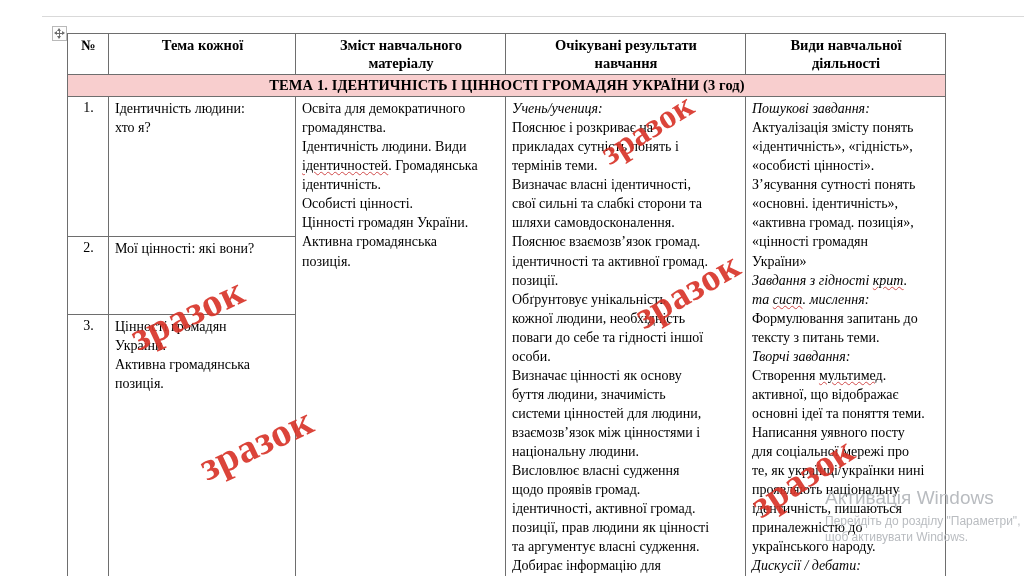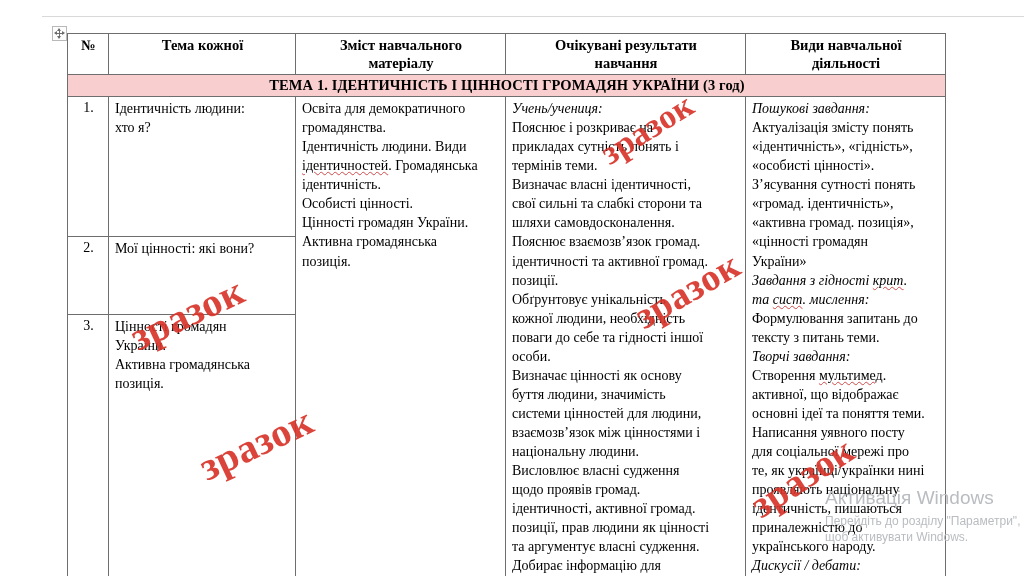--- a/index.html
+++ b/index.html
@@ -273,21 +273,21 @@
           <p>та аргументує власні судження.</p>
           <p>Добирає інформацію для</p>
         </td>
 
         <td class="body-cell" rowspan="3">
           <p class="it">Пошукові завдання:</p>
           <p>Актуалізація змісту понять</p>
           <p>«ідентичність», «гідність»,</p>
           <p>«особисті цінності».</p>
           <p>З’ясування сутності понять</p>
-          <p>«громад. ідентичність»,</p>
+          <p>«основні. ідентичність»,</p>
           <p>«активна громад. позиція»,</p>
           <p>«цінності громадян</p>
           <p>України»</p>
 
           <p class="it"><span>Завдання з гідності </span><span class="u-red">крит</span><span>.</span></p>
           <p class="it"><span>та </span><span class="u-red">сист</span><span>. мислення:</span></p>
 
           <p>Формулювання запитань до</p>
           <p>тексту з питань теми.</p>
 

